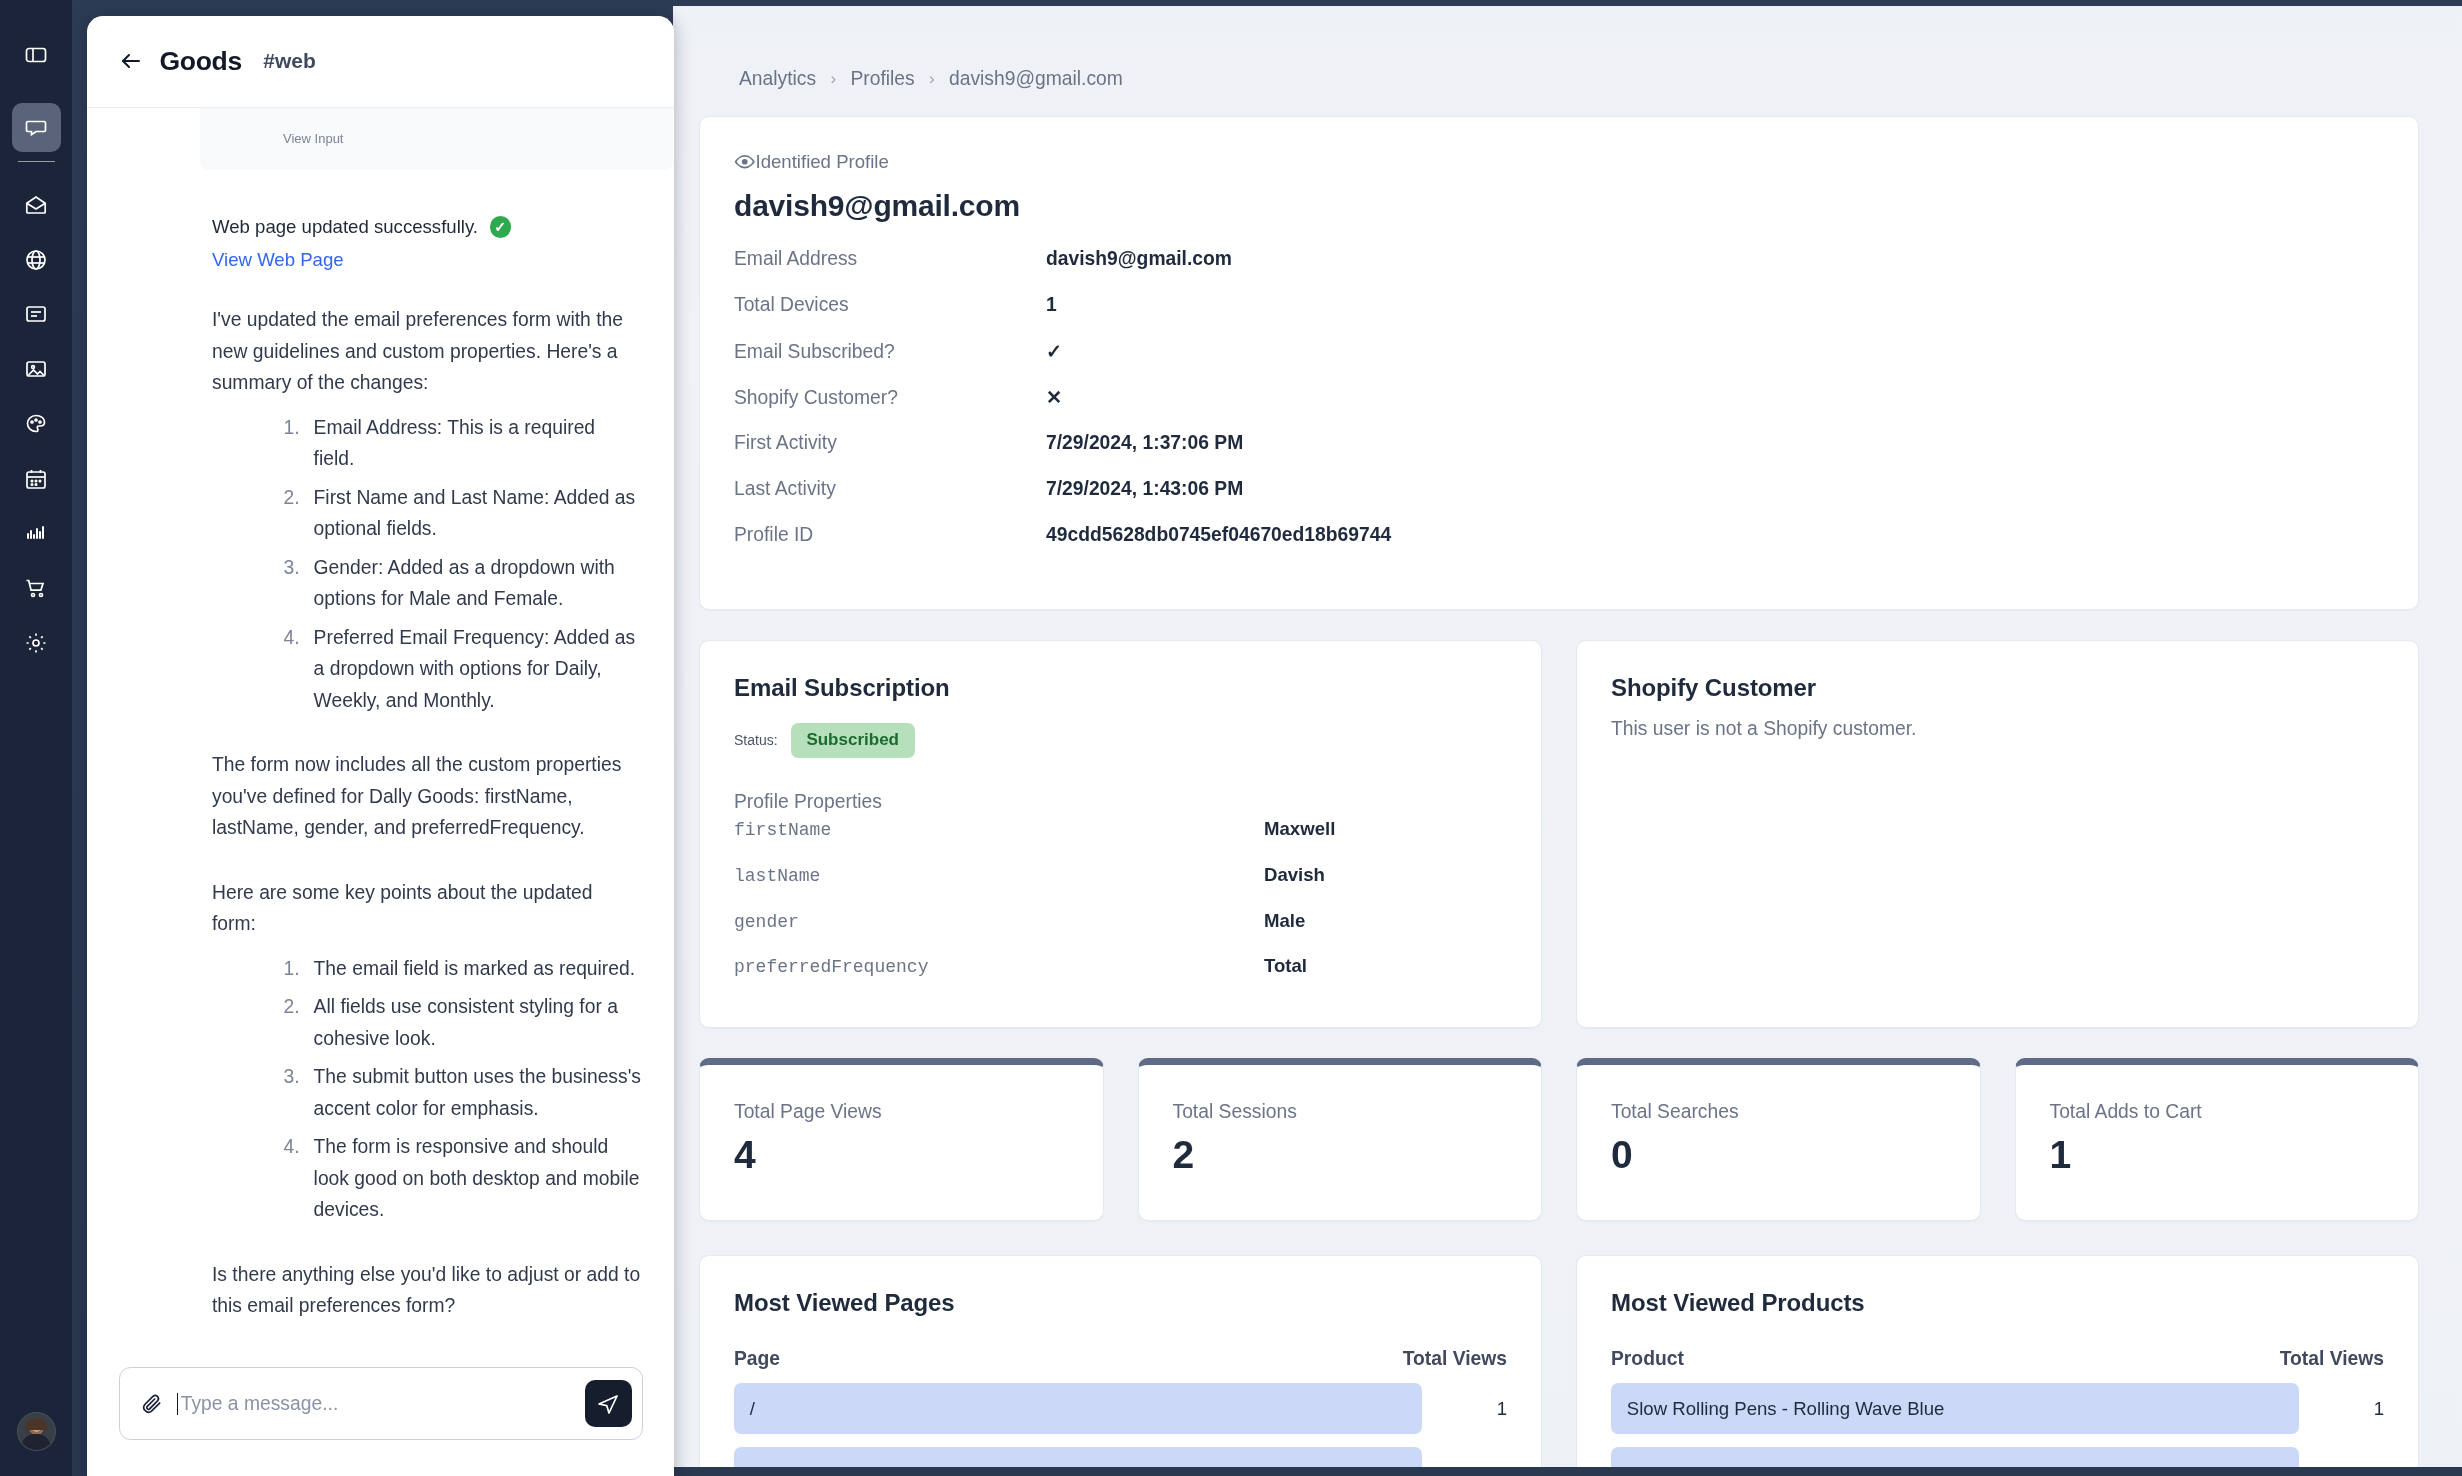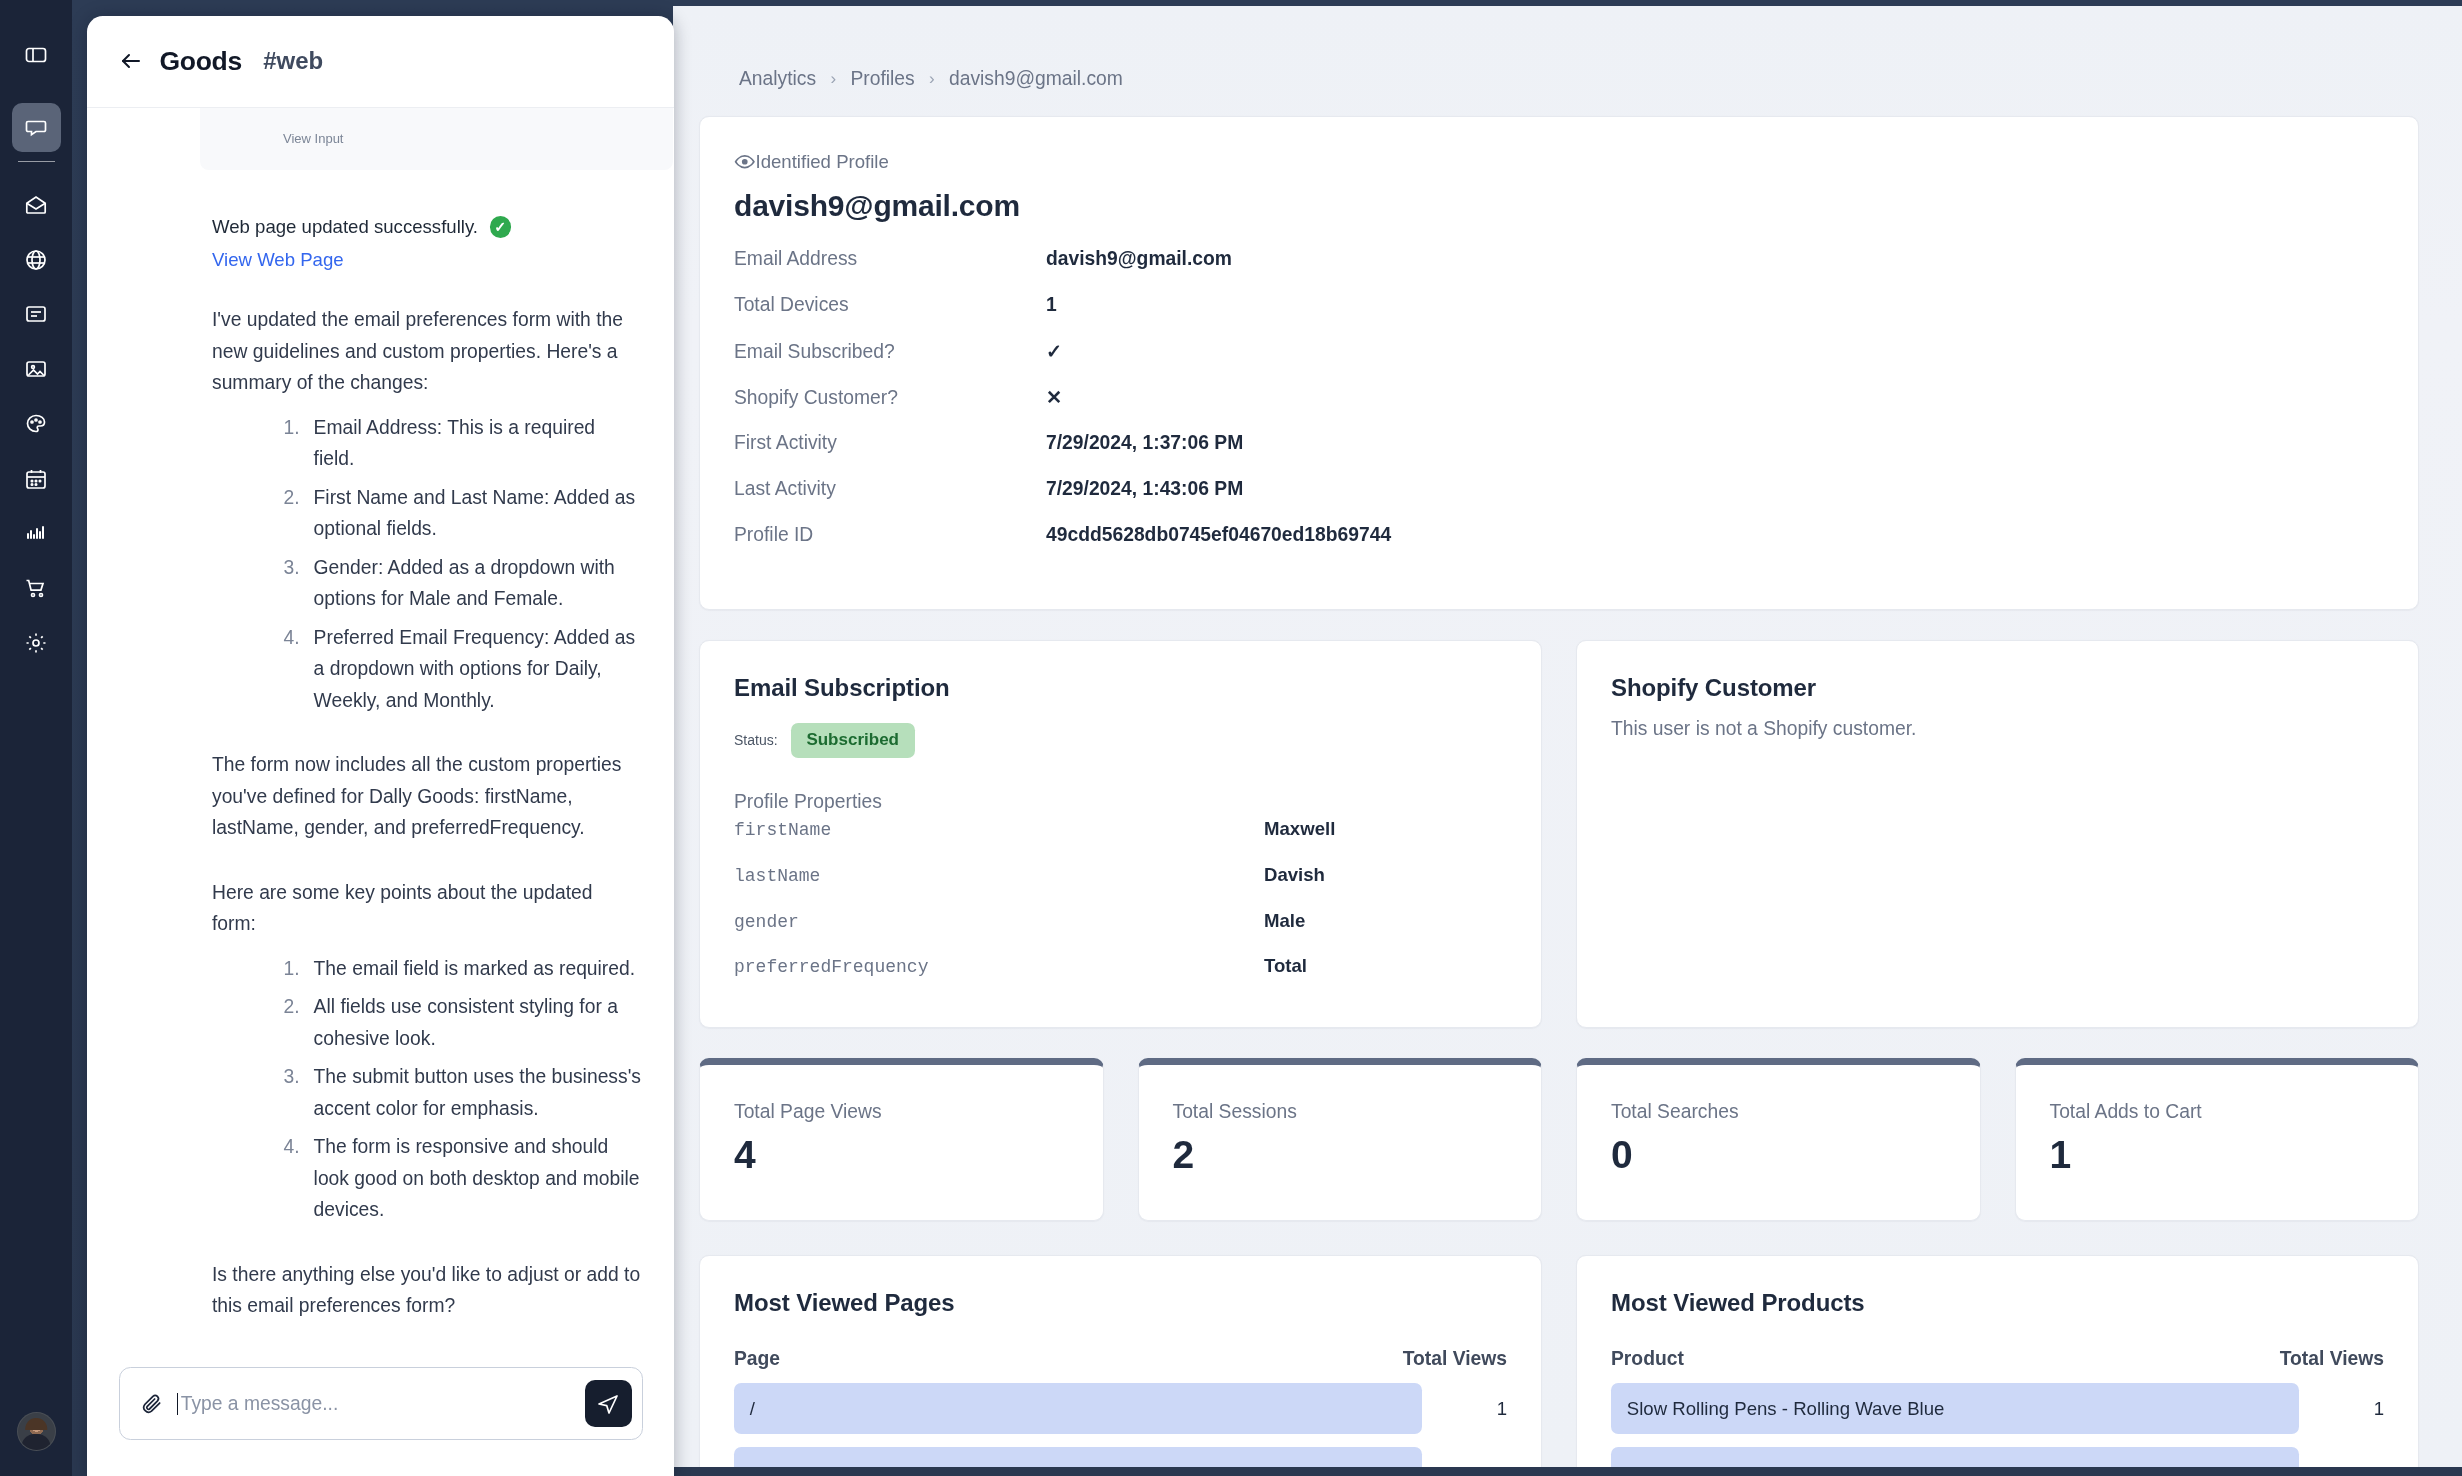--- a/index.html
+++ b/index.html
@@ -78,21 +78,21 @@
     border-bottom: 0.7px solid #eceef2;
     gap: 17px;
   }
   .back-arrow {
     width: 24px; height: 24px; color: #111827; cursor: pointer;
     display:flex; align-items:center; justify-content:center;
   }
   .thread-title {
     font-size: 26.5px; font-weight: 700; color: #111827; letter-spacing: -0.3px;
   }
-  .thread-tag { font-size: 24px; font-weight: 700; color: #3f4a5f; margin-left: 4.3px; }
+  .thread-tag { font-size: 21px; font-weight: 700; color: #3f4a5f; margin-left: 4.3px; }
 
   .chat-body {
     flex: 1; padding: 0 0 0 0; overflow: hidden; position: relative;
   }
   .view-input {
     margin: 0 1.4px 0 113px;
     height: 62px;
     background: #f8f9fb;
     border-radius: 0 0 8.6px 8.6px;
     display: flex; align-items: center;

